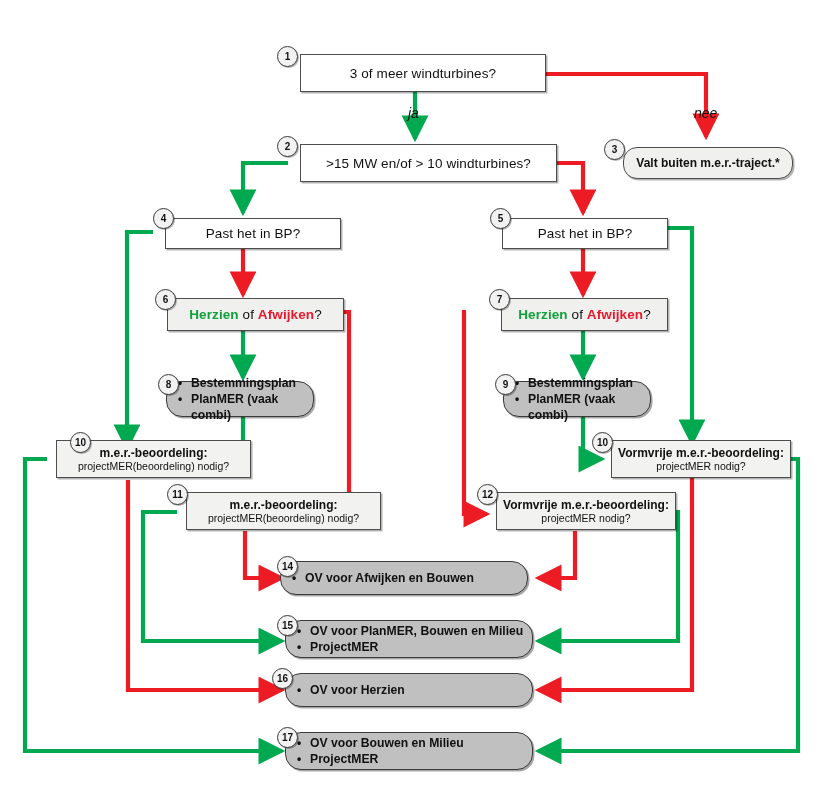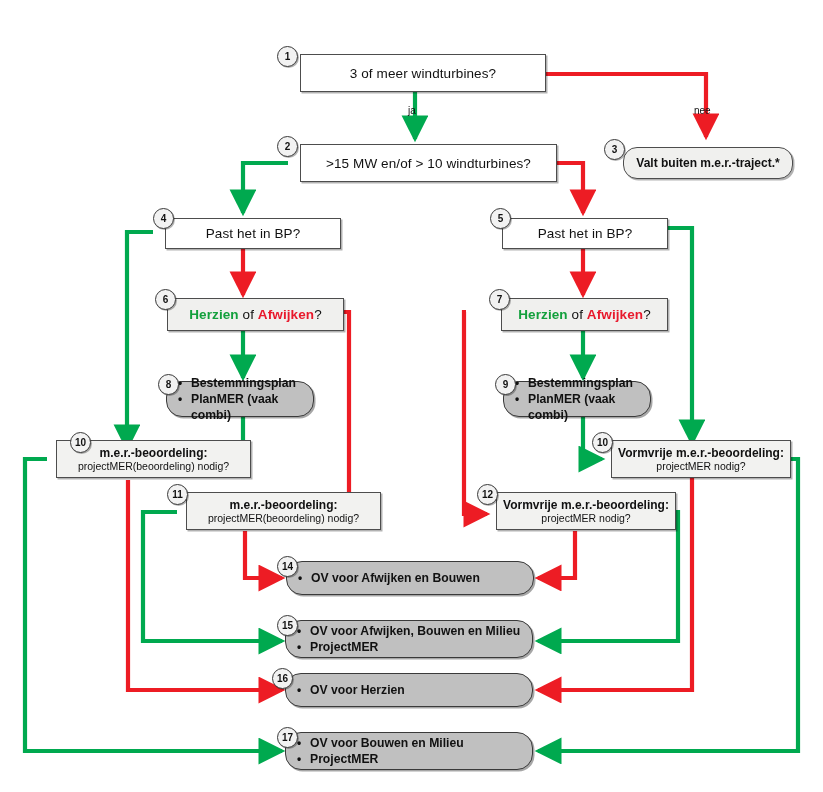--- a/index.html
+++ b/index.html
@@ -18,21 +18,21 @@
   .t-sm{font-size:10.5px;color:#111;}
   .t-md{font-size:12px;color:#111;}
   .badge{position:absolute;width:19px;height:19px;border-radius:50%;background:#f2f2f2;border:1.6px solid #3a3a3a;
          font-size:10px;font-weight:bold;color:#111;display:flex;align-items:center;justify-content:center;
          box-shadow:1px 1px 0 rgba(0,0,0,.30);z-index:6;}
   .bullets{margin:0;padding:0 0 0 24px;list-style:none;}
   .bullets li{position:relative;font-size:12.2px;font-weight:bold;color:#111;line-height:16px;}
   .bullets li:before{content:"\2022";position:absolute;left:-13px;top:0;font-size:12px;}
   .greenw{color:#12a03c;font-weight:bold;}
   .redw{color:#e8192c;font-weight:bold;}
-  .edgelbl{position:absolute;font-size:10px;color:#111;}
+  .edgelbl{position:absolute;font-size:14px;color:#111;font-style:italic;}
 </style>
 </head>
 <body>
 
 <div id="stage">
 
   <svg id="edges" viewBox="0 0 823 792">
     <defs>
       <marker id="ag" markerWidth="7" markerHeight="7" refX="5.6" refY="3.2" orient="auto">
         <path d="M0,0 L6.4,3.2 L0,6.4 z" fill="#00A94F"></path>
@@ -164,30 +164,30 @@
     <div class="t-sm">projectMER nodig?</div>
   </div>
   <div class="badge" style="left:477px;top:484px;">12</div>
 
   <div class="node n-doc ctr" style="left:599px;top:440px;width:180px;height:38px;">
     <div class="t-md t-bold">Vormvrije m.e.r.-beoordeling:</div>
     <div class="t-sm">projectMER nodig?</div>
   </div>
   <div class="badge" style="left:592px;top:432px;">10</div>
 
-  <div class="node n-grey" style="left:286px;top:561px;width:248px;height:34px;">
+  <div class="node n-grey" style="left:280px;top:561px;width:248px;height:34px;">
     <ul class="bullets">
       <li>OV voor Afwijken en Bouwen</li>
     </ul>
   </div>
   <div class="badge" style="left:277px;top:556px;">14</div>
 
   <div class="node n-grey" style="left:285px;top:620px;width:248px;height:38px;">
     <ul class="bullets">
-      <li>OV voor Afwijken, Bouwen en Milieu</li>
+      <li>OV voor PlanMER, Bouwen en Milieu</li>
       <li>ProjectMER</li>
     </ul>
   </div>
   <div class="badge" style="left:277px;top:615px;">15</div>
 
   <div class="node n-grey" style="left:285px;top:673px;width:248px;height:34px;">
     <ul class="bullets">
       <li>OV voor Herzien</li>
     </ul>
   </div>

